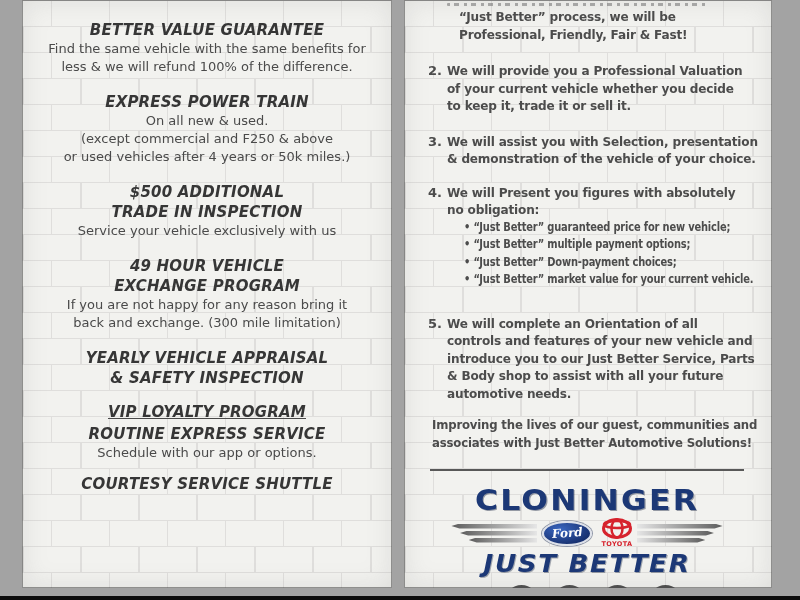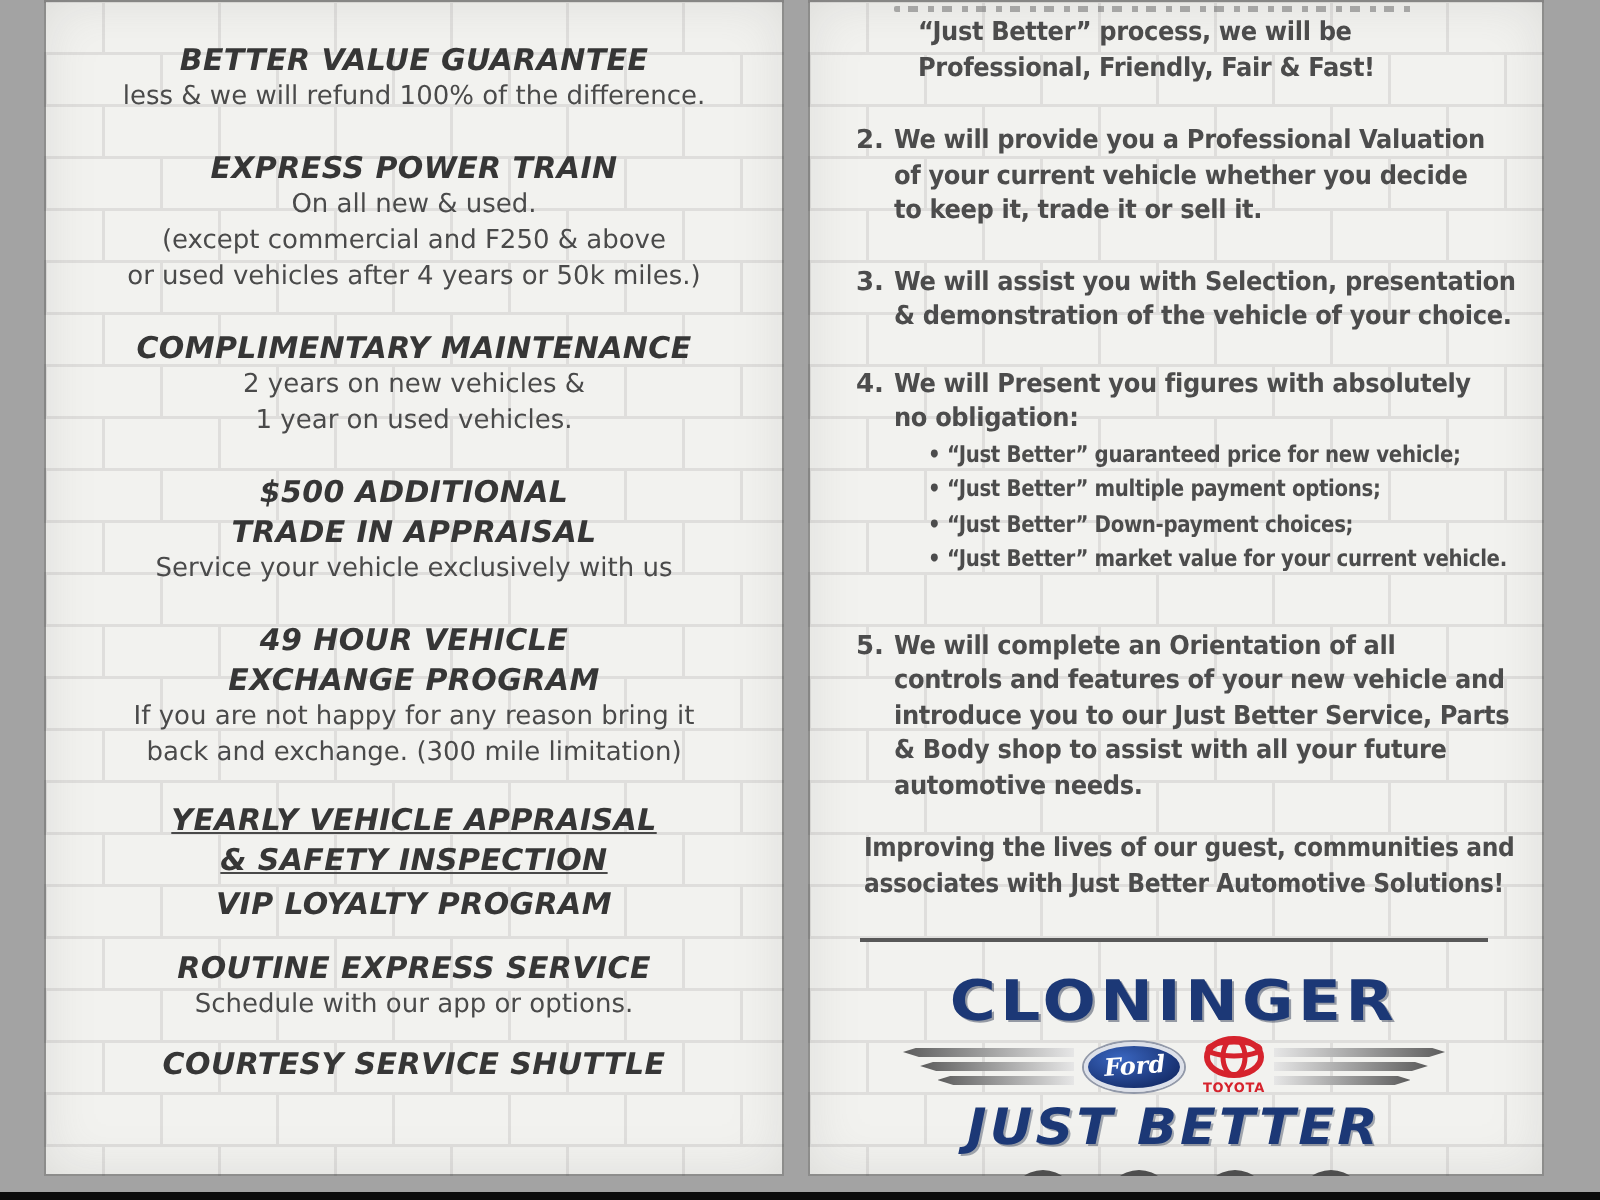--- a/index.html
+++ b/index.html
@@ -87,39 +87,35 @@
 </head>
 <body>
 
 <div class="stage">
 
   <section class="panel panel-left">
     <div class="left-inner">
 
       <div class="lsec">
         <div class="lhead">BETTER VALUE GUARANTEE</div>
+        <div class="lbody">Find the same vehicle with the same benefits for</div>
         <div class="lbody">less &amp; we will refund 100% of the difference.</div>
       </div>
 
       <div class="lsec">
         <div class="lhead">EXPRESS POWER TRAIN</div>
         <div class="lbody">On all new &amp; used.</div>
         <div class="lbody">(except commercial and F250 &amp; above</div>
         <div class="lbody">or used vehicles after 4 years or 50k miles.)</div>
       </div>
 
-      <div class="lsec">
-        <div class="lhead">COMPLIMENTARY MAINTENANCE</div>
-        <div class="lbody">2 years on new vehicles &amp;</div>
-        <div class="lbody">1 year on used vehicles.</div>
-      </div>
 
       <div class="lsec">
         <div class="lhead">$500 ADDITIONAL</div>
-        <div class="lhead">TRADE IN APPRAISAL</div>
+        <div class="lhead">TRADE IN INSPECTION</div>
         <div class="lbody">Service your vehicle exclusively with us</div>
       </div>
 
       <div class="lsec">
         <div class="lhead">49 HOUR VEHICLE</div>
         <div class="lhead">EXCHANGE PROGRAM</div>
         <div class="lbody">If you are not happy for any reason bring it</div>
         <div class="lbody">back and exchange. (300 mile limitation)</div>
       </div>
 

